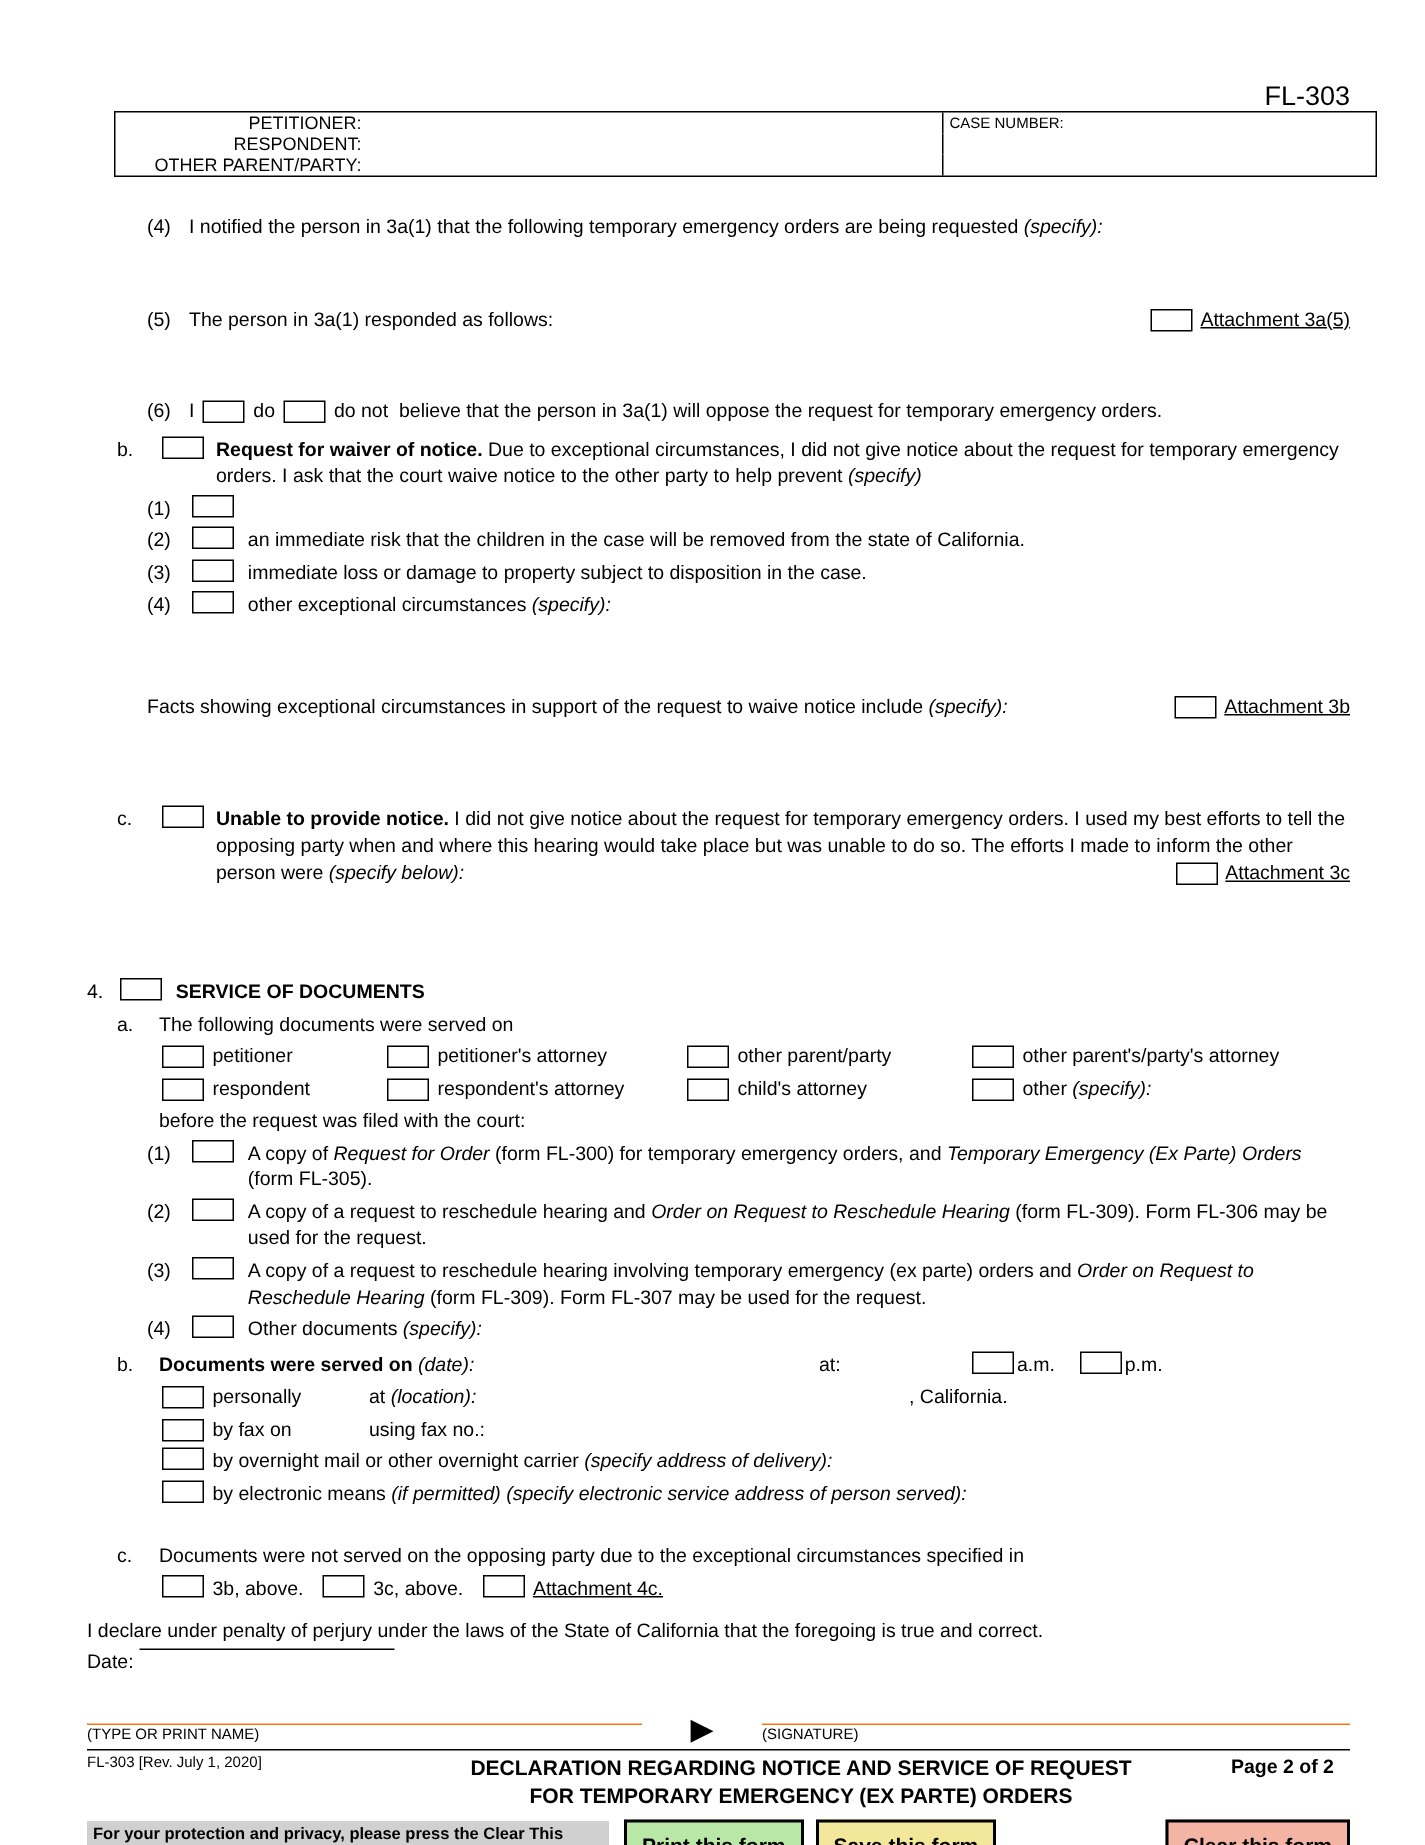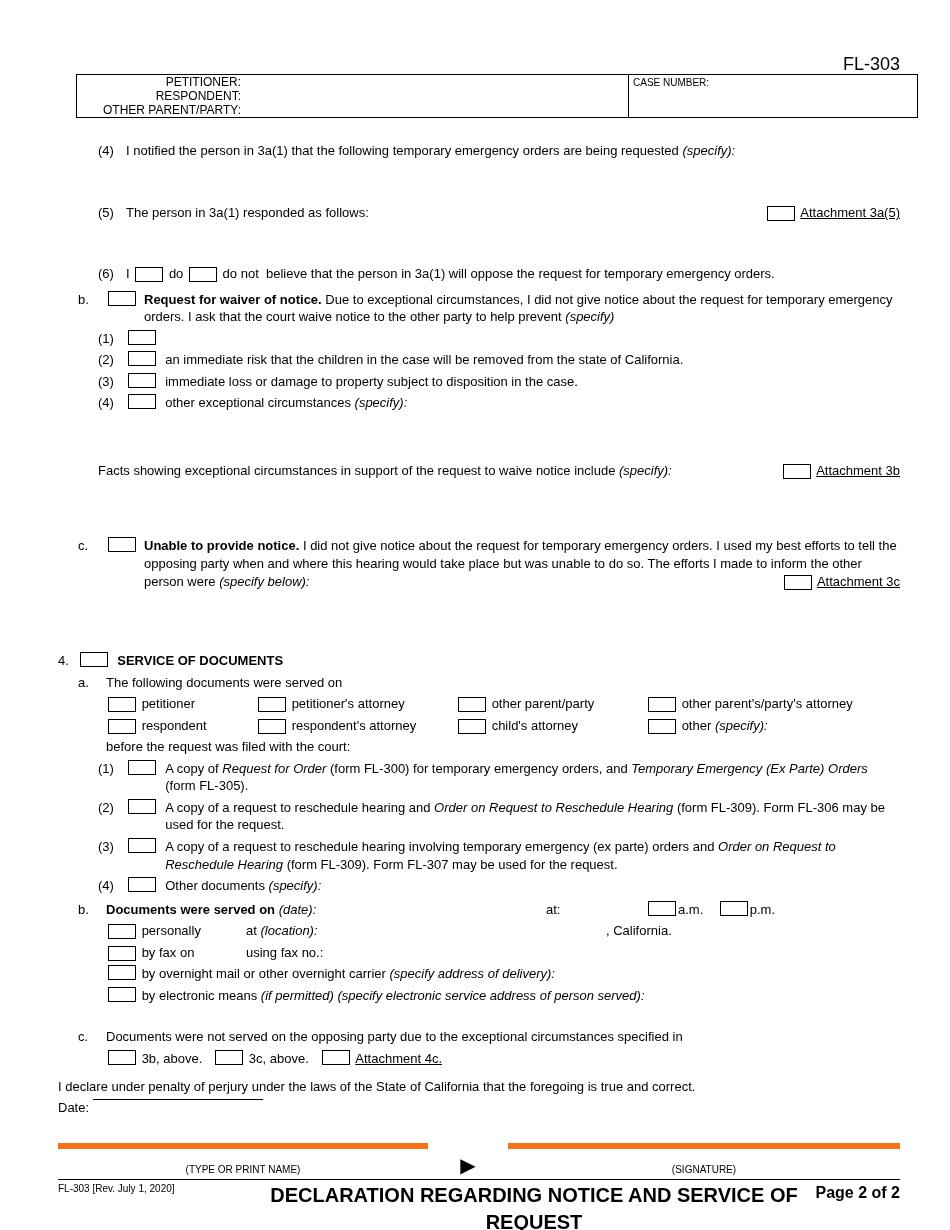--- a/index.html
+++ b/index.html
@@ -13,21 +13,21 @@
   .content{position:absolute;left:58px;right:50px;top:138px;line-height:1.35}
   .cb{display:inline-block;width:26px;height:13px;border:1px solid #000;vertical-align:middle;margin:0 2px}
   .it{font-style:italic}
   .b{font-weight:bold}
   a.att{color:#000000;text-decoration:underline}
   .ind1{margin-left:40px}
   .row{display:flex;align-items:flex-start;margin-top:4px}
   .row .num{min-width:28px}
   .mt10{margin-top:10px}
   .right-att{position:absolute;right:0}
-  .sig-line{border-top:6px solid #f97316;text-align:center;font-size:10px;padding-top:14px}
+  .sig-line{border-top:1px solid #f97316;font-size:10px;padding-top:0}
   .arrow{font-size:20px;line-height:1}
   .footer-bar{position:relative;margin-top:8px}
   .protect{background:#d0d0d0;padding:2px 4px;font-size:11px;font-weight:bold;display:inline-block}
   .btn{display:inline-block;border:2px solid #000;padding:6px 10px;font-weight:bold;font-size:14px}
   .btn-green{background:#b9e7a6}
   .btn-yellow{background:#f2e79b}
   .btn-red{background:#f4b4a3}
 </style>
 </head>
 <body>
@@ -181,24 +181,24 @@
       </div>
       <div style="width:80px;text-align:center"><span class="arrow">▶</span></div>
       <div style="flex:1">
         <div class="sig-line">(SIGNATURE)</div>
       </div>
     </div>
 
     <div style="display:flex;margin-top:3px;border-top:1px solid #000;padding-top:2px">
       <div style="width:200px;font-size:10px">FL-303 [Rev. July 1, 2020]</div>
       <div style="flex:1;text-align:center">
-        <div class="b" style="font-size:20px">DECLARATION REGARDING NOTICE AND SERVICE OF REQUEST</div>
+        <div class="b" style="font-size:14px">DECLARATION REGARDING NOTICE AND SERVICE OF REQUEST</div>
         <div class="b" style="font-size:14px">FOR TEMPORARY EMERGENCY (EX PARTE) ORDERS</div>
       </div>
-      <div style="width:90px;text-align:right;font-size:16px;font-weight:bold">Page 2 of 2</div>
+      <div style="width:90px;text-align:center;font-size:13px;font-weight:bold">Page 2 of 2</div>
     </div>
 
     <div class="footer-bar" style="display:flex;align-items:center;margin-top:6px">
       <div class="protect" style="width:340px">For your protection and privacy, please press the Clear This Form button after you have printed the form.</div>
       <span class="btn btn-green" style="margin-left:10px">Print this form</span>
       <span class="btn btn-yellow" style="margin-left:8px">Save this form</span>
       <span style="flex:1"></span>
       <span class="btn btn-red">Clear this form</span>
     </div>
   </div>

